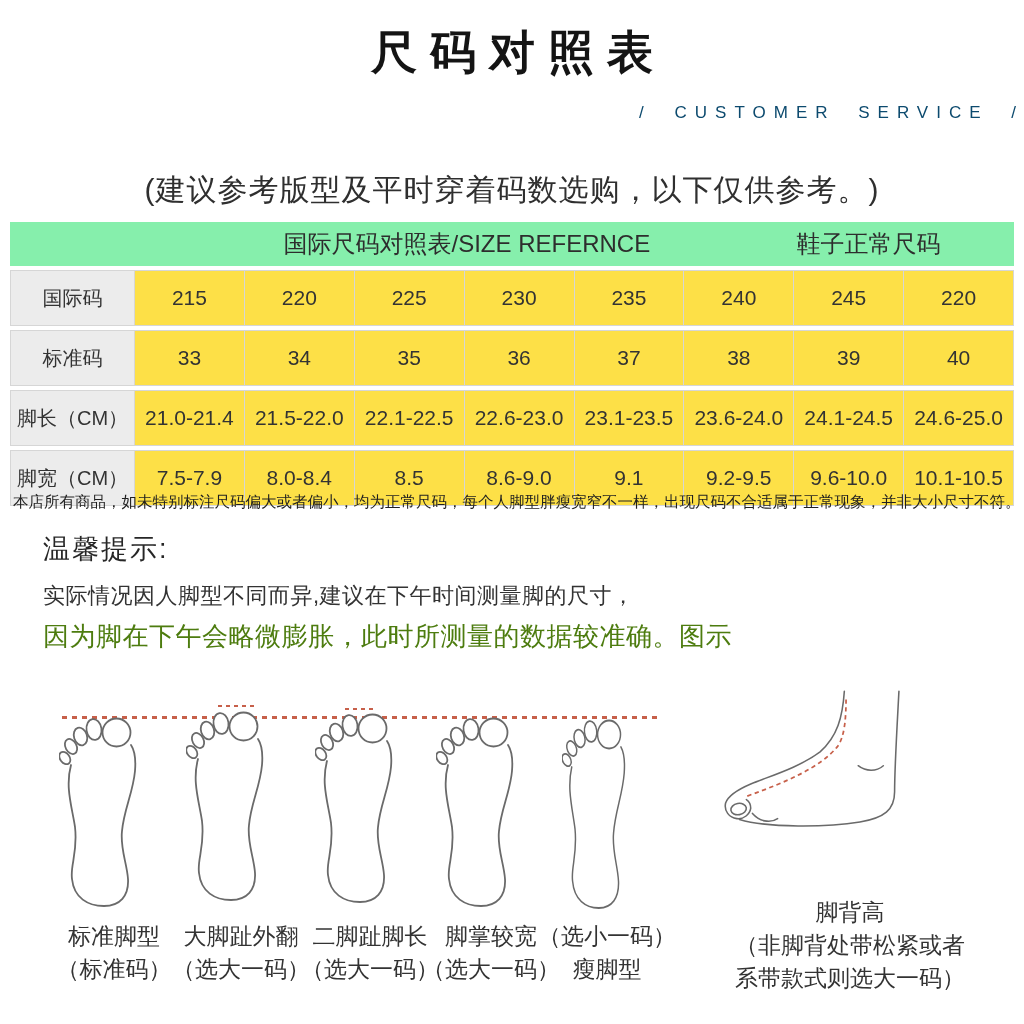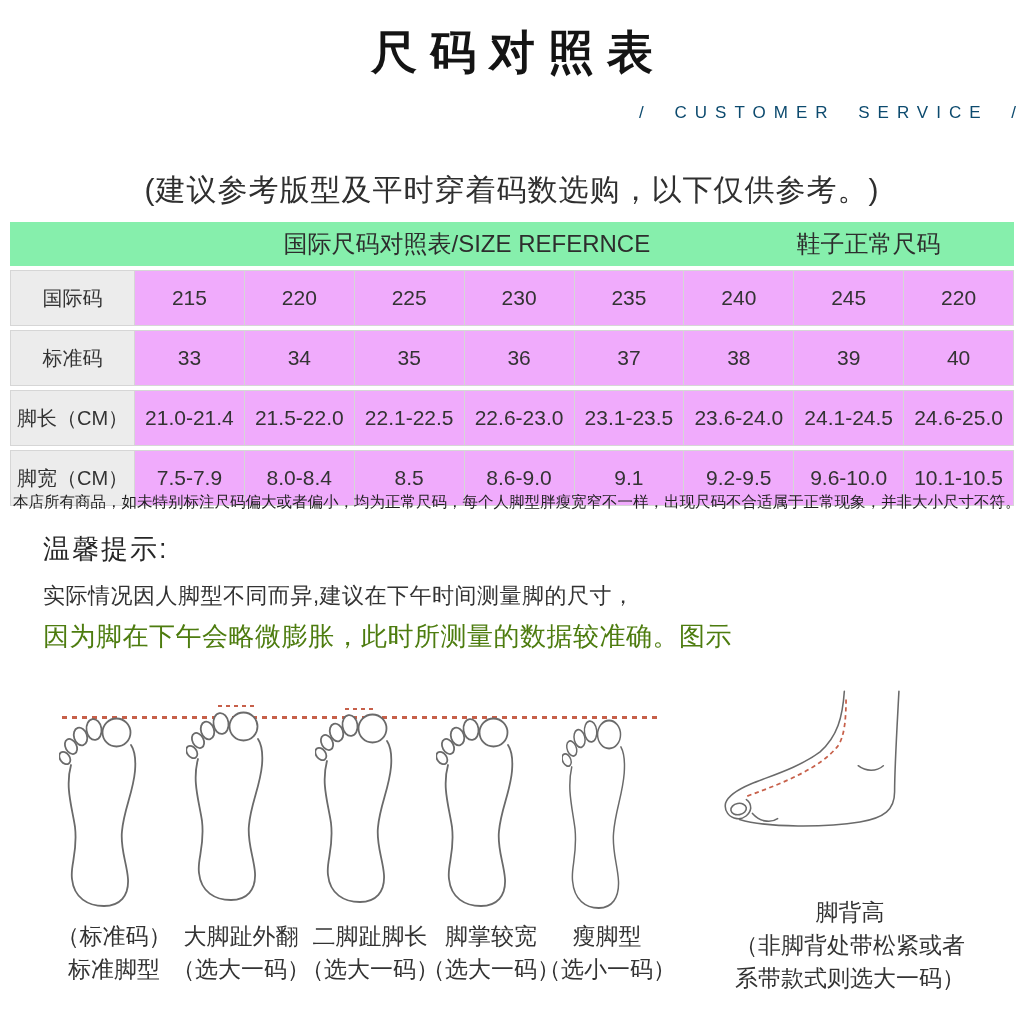--- a/index.html
+++ b/index.html
@@ -32,21 +32,21 @@
   }
   .tbl-header .hl{left:45.5%;}
   .tbl-header .hr{left:85.5%;}
   .tbl-row{
     display:grid;grid-template-columns:125px repeat(8,1fr);
     height:56px;margin-top:4px;
   }
   .cell{
     display:flex;align-items:center;justify-content:center;
     border-top:1px solid #d6d6d6;border-bottom:1px solid #d6d6d6;border-right:1px solid #d6d6d6;
-    background:#f0abfc;font-size:21px;color:#333;white-space:nowrap;
+    background:#fde047;font-size:21px;color:#333;white-space:nowrap;
   }
   .cell:first-child{border-left:1px solid #d6d6d6;}
   .cell.lab{background:#ececec;font-size:20px;}
   
   .disclaimer{
     position:absolute;top:492px;left:13px;width:1004px;
     font-size:15.5px;color:#1f1f1f;white-space:nowrap;letter-spacing:0;
   }
   .tips-heading{position:absolute;top:531px;left:43px;font-size:27px;color:#262626;letter-spacing:2px;}
   .tip-line1{position:absolute;top:581px;left:43px;font-size:22px;color:#333;letter-spacing:0.5px;}
@@ -196,38 +196,38 @@
         <path class="ln" d="M 150,6 C 148,36 142,58 122,76 C 98,94 64,104 42,113 C 28,119 16,126 13,135 C 11,144 17,152 26,153 C 34,154 41,148 42,141 C 42,137 40,133 37,131"></path>
         <ellipse class="ln" cx="28" cy="142" rx="9" ry="6.5" transform="rotate(-10 28 142)"></ellipse>
         <path class="ln" d="M 44,147 C 52,156 64,159 73,153"></path>
         <path class="ln" d="M 29,154 C 62,164 130,163 168,157 C 196,152 208,143 208,122 C 208,94 211,44 213,6"></path>
         <path class="ln" d="M 166,92 c 9,7 21,7 29,0"></path>
         <path class="red" d="M 38,127 C 85,110 122,94 142,70 C 151,58 152,34 152,12"></path>
       </svg>
     </div>
 
     <div class="cap" style="left:39px;">
+      <div>标准脚型</div>
       <div>（标准码）</div>
-      <div>标准脚型</div>
     </div>
     <div class="cap" style="left:166px;">
       <div>大脚趾外翻</div>
       <div>（选大一码）</div>
     </div>
     <div class="cap" style="left:295px;">
       <div>二脚趾脚长</div>
       <div>（选大一码）</div>
     </div>
     <div class="cap" style="left:416px;">
       <div>脚掌较宽</div>
       <div>（选大一码）</div>
     </div>
     <div class="cap" style="left:532px;">
+      <div>（选小一码）</div>
       <div>瘦脚型</div>
-      <div>（选小一码）</div>
     </div>
 
     <div class="cap6">
       <div>脚背高</div>
       <div>（非脚背处带松紧或者</div>
       <div>系带款式则选大一码）</div>
     </div>
   </div>
 
 </div>

